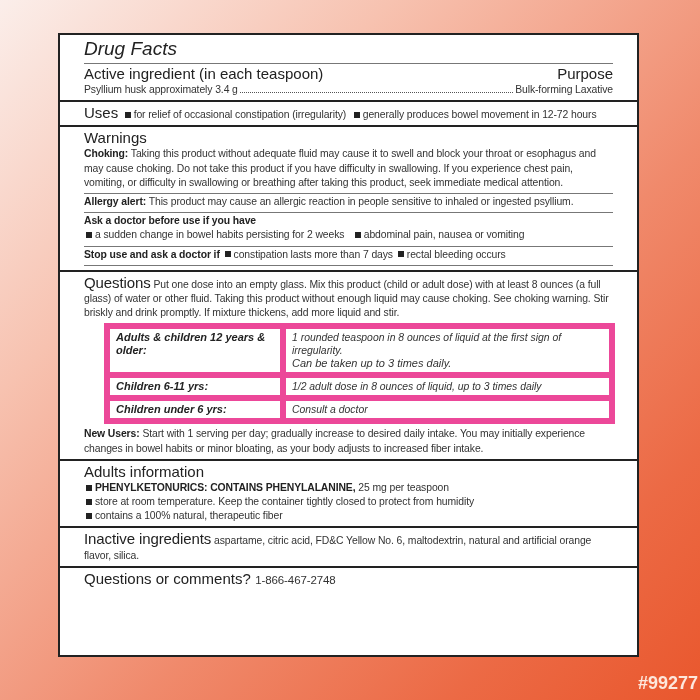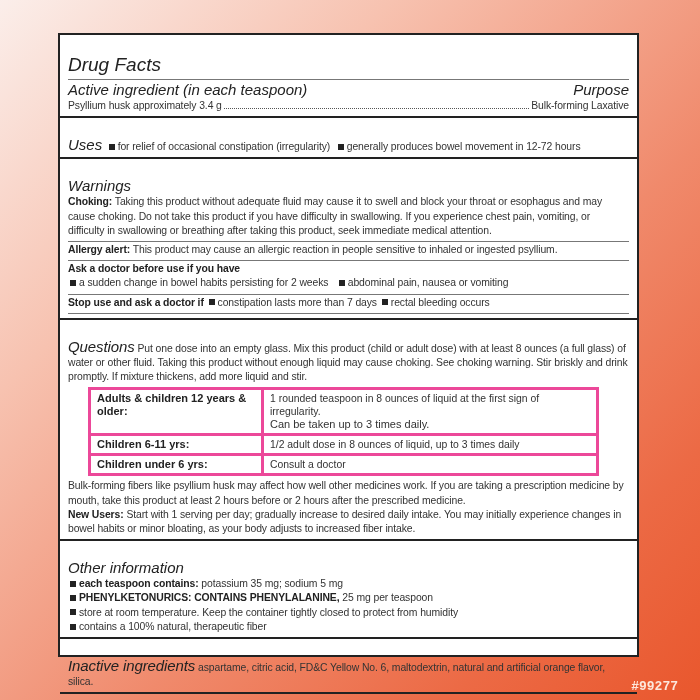--- a/index.html
+++ b/index.html
@@ -7,36 +7,36 @@
     width:700px; height:700px; overflow:hidden; position:relative;
     background: linear-gradient(135deg, #fbeeea 0%, #f7c2b0 28%, #f08a6c 60%, #ec6a45 82%, #e9572d 100%);
     font-family: "Liberation Sans", sans-serif;
     color:#222;
   }
   .label {
     position:absolute; left:58px; top:33px; width:581px; height:624px;
     background:#fff; border:2px solid #222; box-sizing:border-box;
     padding:0 8px;
   }
-  .sec { border-bottom:2px solid #222; margin:16px -8px; padding:2px 8px 3px; }
+  .sec { border-bottom:2px solid #222; margin:0 -8px; padding:2px 24px 3px; }
   .sec:last-child { border-bottom:none; }
   .h1 { font-style:italic; font-size:19px; font-weight:normal; line-height:22px; margin:0; padding-top:1px; }
-  .h2 { font-style:italic; font-size:15px; line-height:18px; }
+  .h2 { font-size:15px; line-height:18px; }
   .t { font-size:10.4px; line-height:14.2px; color:#333; letter-spacing:-0.1px; }
   .b { font-weight:bold; color:#222; }
   .row { display:flex; justify-content:space-between; align-items:baseline; }
   .dots { flex:1; border-bottom:1px dotted #555; margin:0 2px 3px; }
   .bullet { display:inline-block; width:6px; height:6px; background:#222; margin:0 3px 1px 2px; vertical-align:middle; }
   .hr-inner { border-top:1px solid #777; margin:3px 0 1px; }
   table.dose { border-collapse:collapse; margin:3px 0 3px 20px; width:511px; }
-  table.dose td { border:3px solid #ec4899; font-size:10.4px; line-height:13px; padding:2px 6px; vertical-align:top; color:#333; }
+  table.dose td { border:6px solid #ec4899; font-size:10.4px; line-height:13px; padding:2px 6px; vertical-align:top; color:#333;font-style:italic; }
   table.dose td.age { font-weight:bold; color:#222; width:158px; font-size:11px; }
   .sku {
-    position:absolute; right:22px; bottom:6px; color:#fde7dc;
-    font-size:13px; font-weight:bold;font-family:Liberation Mono, monospace;
+    position:absolute; right:2px; bottom:6px; color:#fde7dc;
+    font-size:18px; font-weight:bold;
   }
 </style>
 </head>
 <body>
 
 <div class="label">
 
   <div class="sec">
     <div class="h1">Drug Facts</div>
     <div class="hr-inner"></div>
@@ -87,27 +87,25 @@
       <tr>
         <td class="age">Children 6-11 yrs:</td>
         <td>1/2 adult dose in 8 ounces of liquid, up to 3 times daily</td>
       </tr>
       <tr>
         <td class="age">Children under 6 yrs:</td>
         <td>Consult a doctor</td>
       </tr>
     </tbody>
       </table>
-    <div class="t">Bulk-forming fibers like psyllium husk may affect how well other medicines work. If you are taking a prescription medicine by mouth, take this product at least 2 hours before or 2 hours after the prescribed medicine.</div>
     <div class="t"><span class="b">New Users:</span> <span>Start with 1 serving per day; gradually increase to desired daily intake. You may initially experience changes in bowel habits or minor bloating, as your body adjusts to increased fiber intake.</span></div>
   </div>
 
   <div class="sec">
-    <div class="h2">Other information</div>
-    <div class="t"><span class="bullet"></span><span class="b">each teaspoon contains:</span> <span>potassium 35 mg; sodium 5 mg</span></div>
+    <div class="h2">Adults information</div>
     <div class="t"><span class="bullet"></span><span class="b">PHENYLKETONURICS: CONTAINS PHENYLALANINE,</span> <span>25 mg per teaspoon</span></div>
     <div class="t"><span class="bullet"></span><span>store at room temperature. Keep the container tightly closed to protect from humidity</span></div>
     <div class="t"><span class="bullet"></span><span>contains a 100% natural, therapeutic fiber</span></div>
   </div>
 
   <div class="sec">
     <div class="t"><span class="h2" style="color:#222">Inactive ingredients</span> <span>aspartame, citric acid, FD&amp;C Yellow No. 6, maltodextrin, natural and artificial orange flavor, silica.</span></div>
   </div>
 
   <div class="sec">

